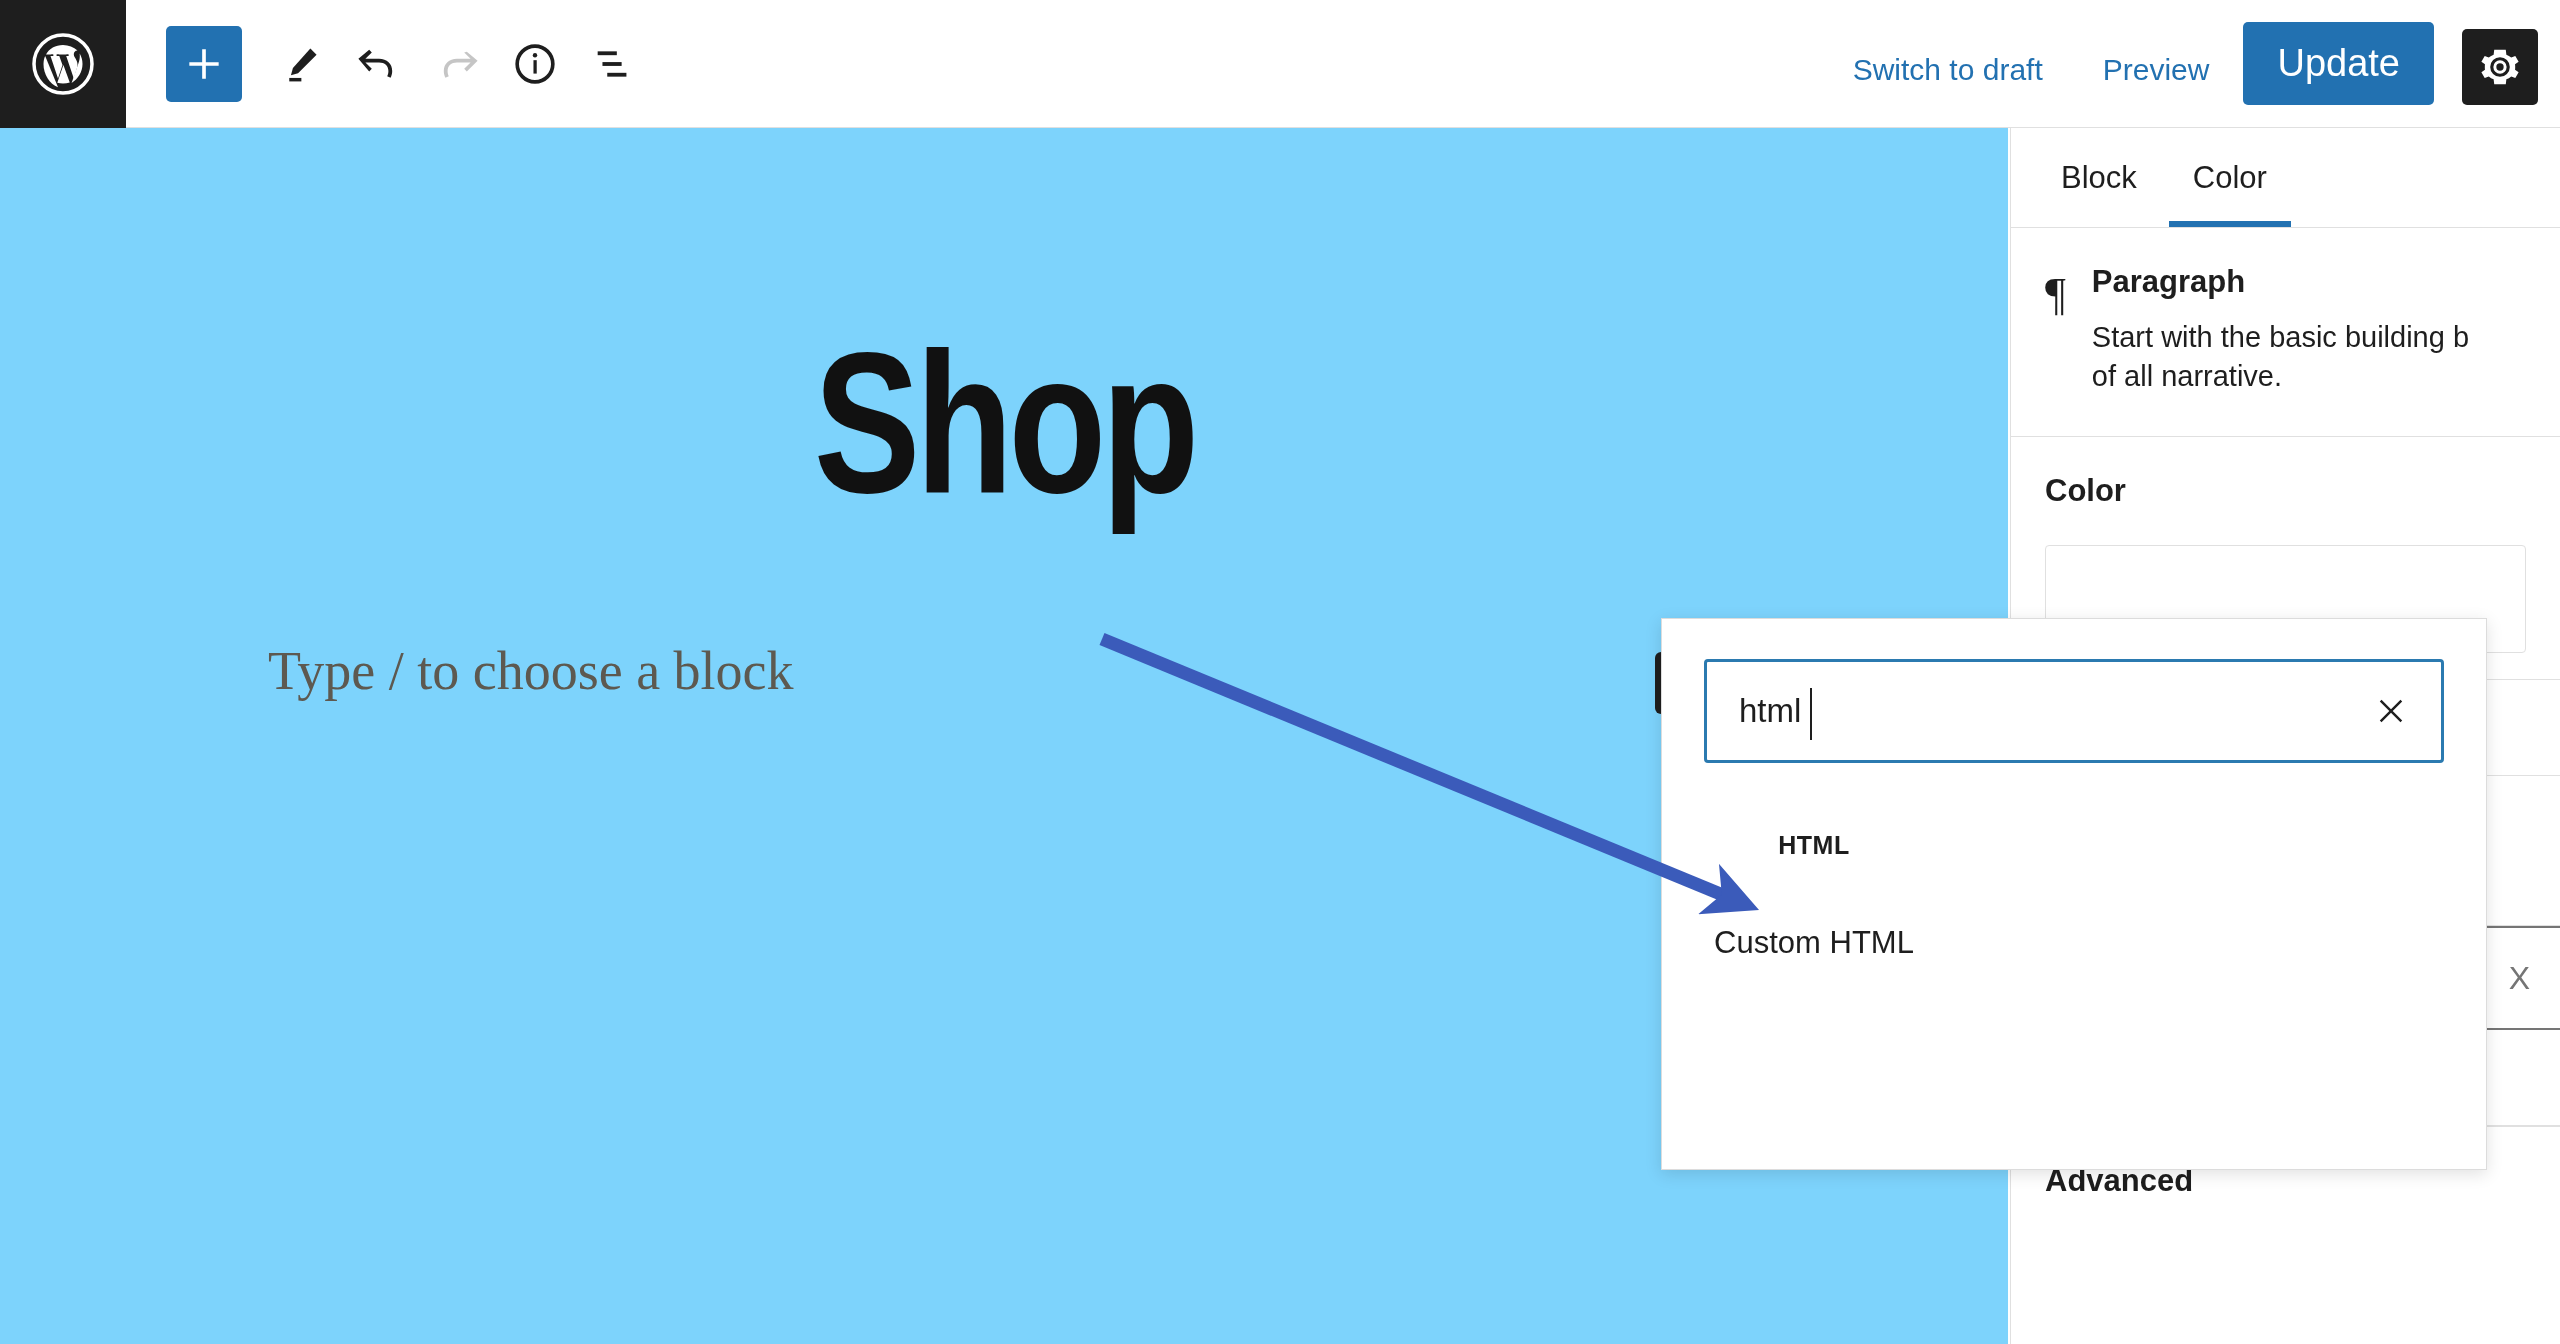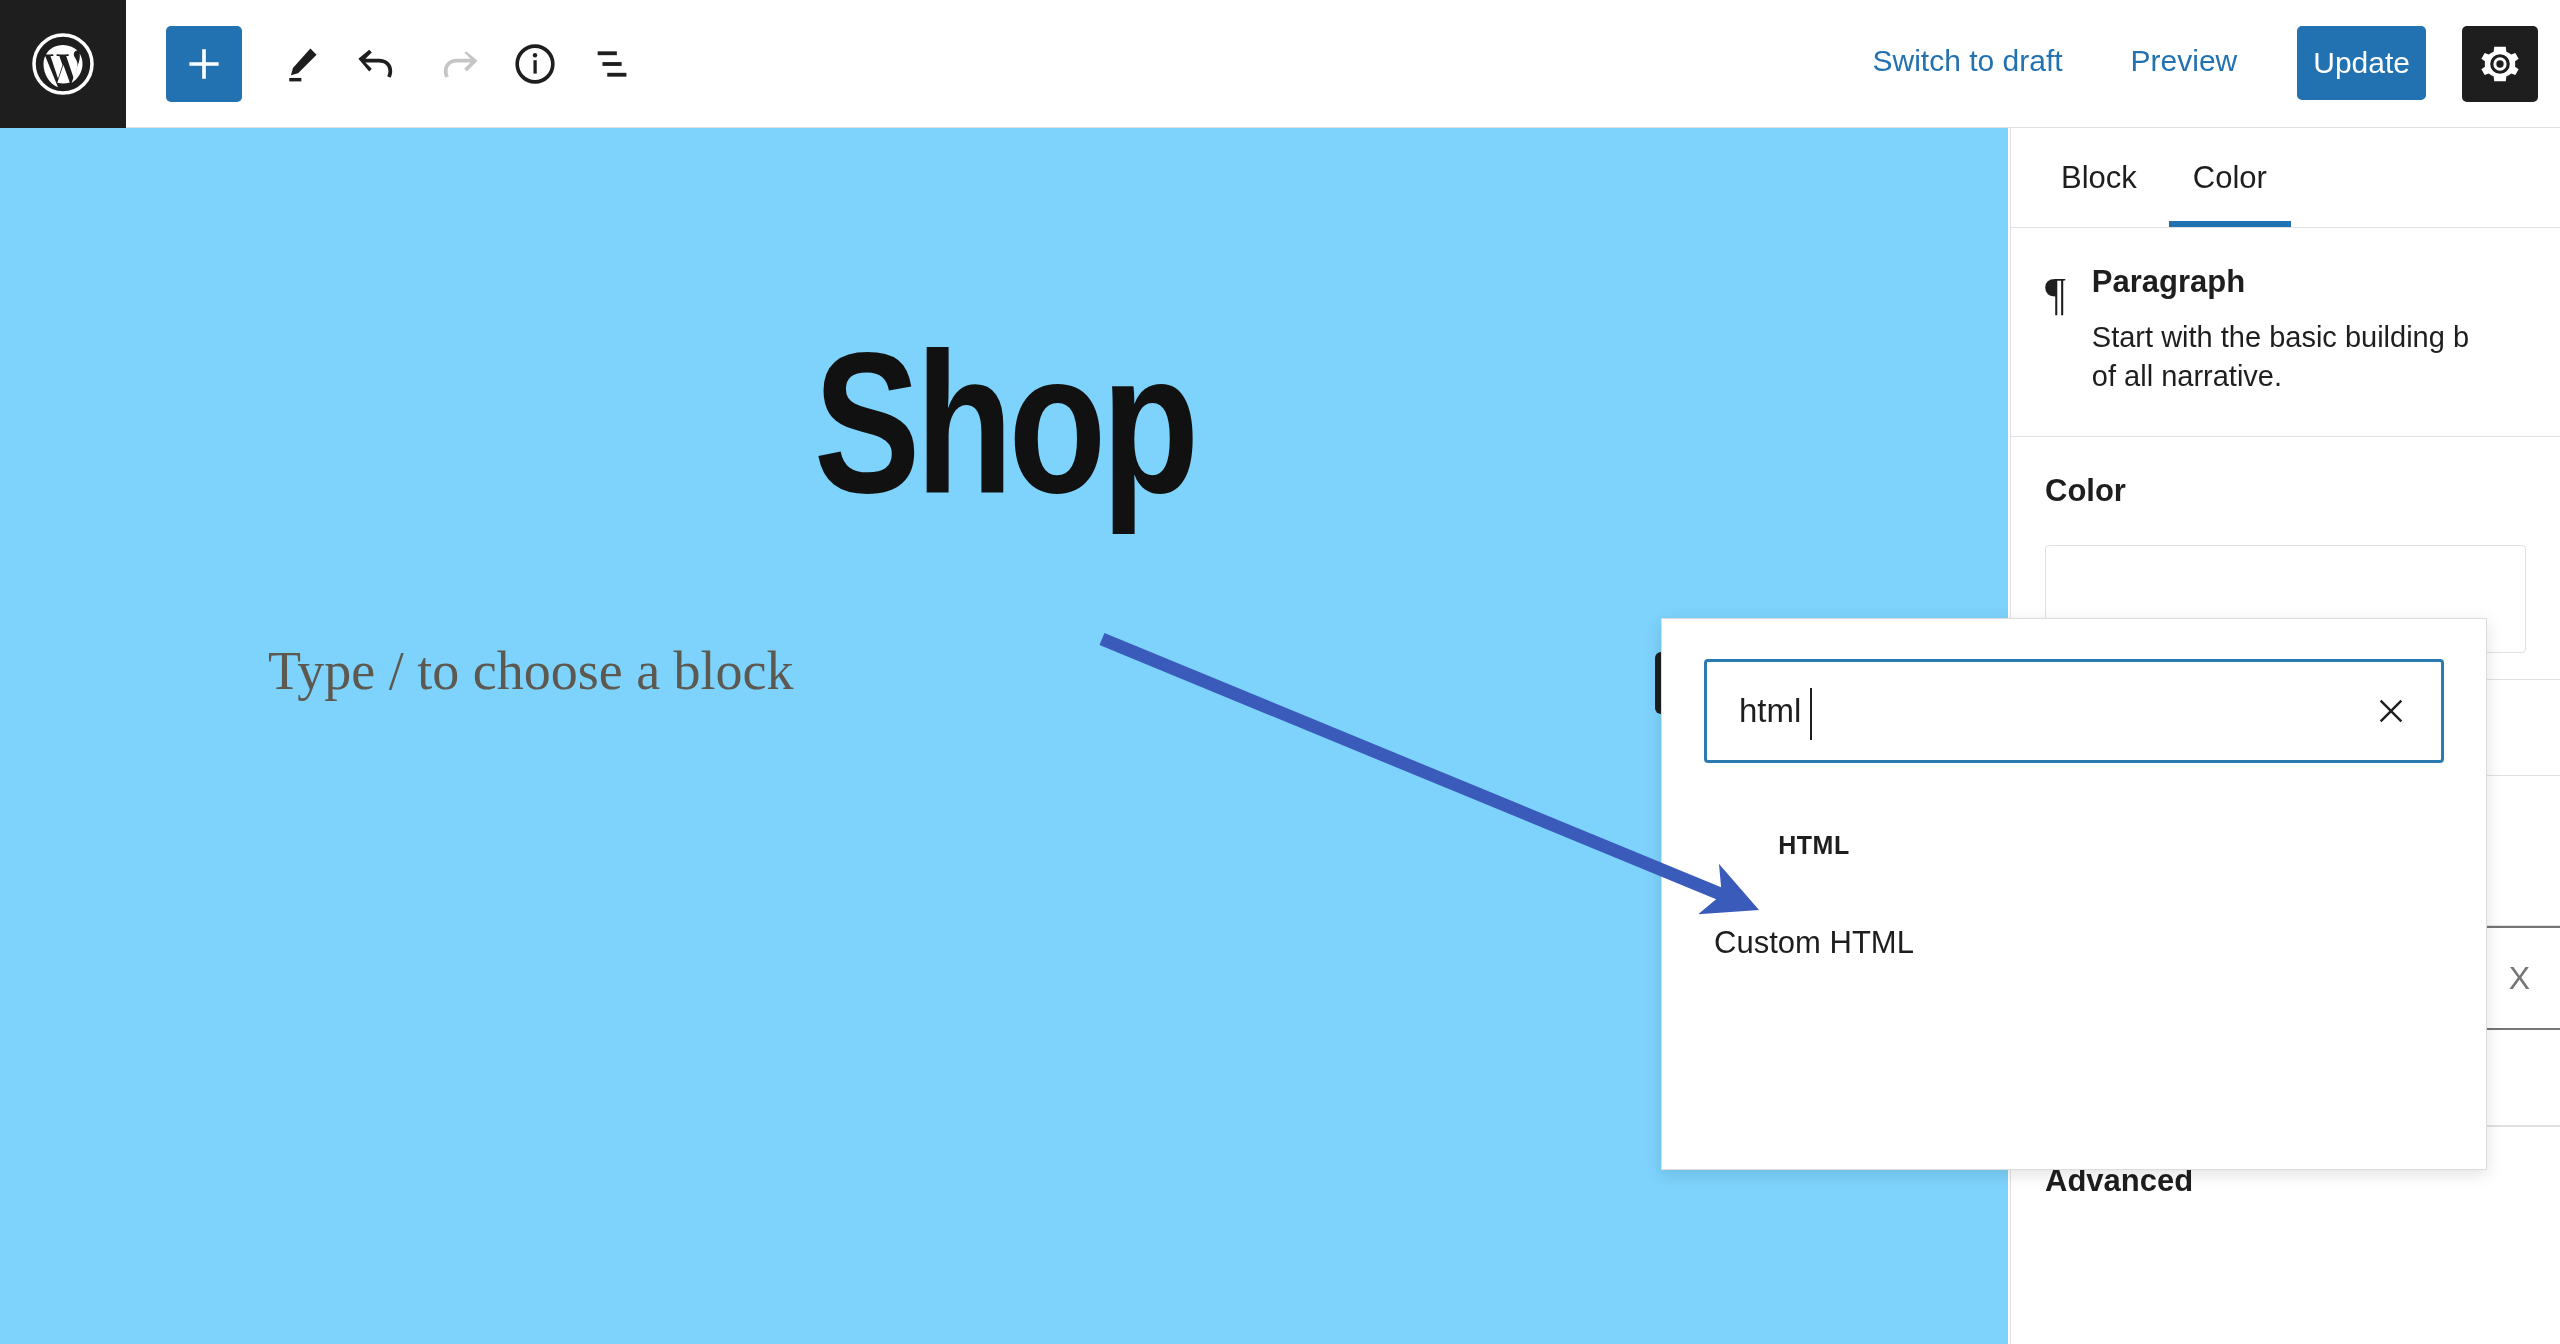--- a/index.html
+++ b/index.html
@@ -41,36 +41,35 @@
     background: #2271b1;
     border-radius: 5px;
     display: flex; align-items: center; justify-content: center;
     cursor: pointer; border: none;
     margin-right: 20px;
   }
   .add-block-btn svg { width: 44px; height: 44px; display:block; }
 
   .tb-right {
     margin-left: auto;
-    display: flex; align-items: flex-start; gap: 16px;
+    display: flex; align-items: flex-end; gap: 8px;
     padding-right: 22px;
   }
   .link-btn {
     background: transparent; border: none; cursor: pointer;
     color: #2271b1; font-size: 30px;
     font-family: "Liberation Sans", sans-serif;
     padding: 18px 26px;
     white-space: nowrap;
   }
   .update-btn {
     background: #2271b1; color: #ffffff;
     border: none; border-radius: 5px; cursor: pointer;
-    font-size: 30px; font-family: "Liberation Sans", sans-serif;
-    padding: 20px 16px;
-    margin-left: 18px;
+    font-size: 38px; font-family: "Liberation Sans", sans-serif;
+    padding: 20px 34px;
     white-space: nowrap;
   }
   .settings-btn {
     width: 76px; height: 76px;
     background: #1e1e1e; border: none; border-radius: 5px;
     cursor: pointer; margin-left: 20px;
     display: flex; align-items: center; justify-content: center;
   }
   .settings-btn svg { width: 42px; height: 42px; display: block; }
 

